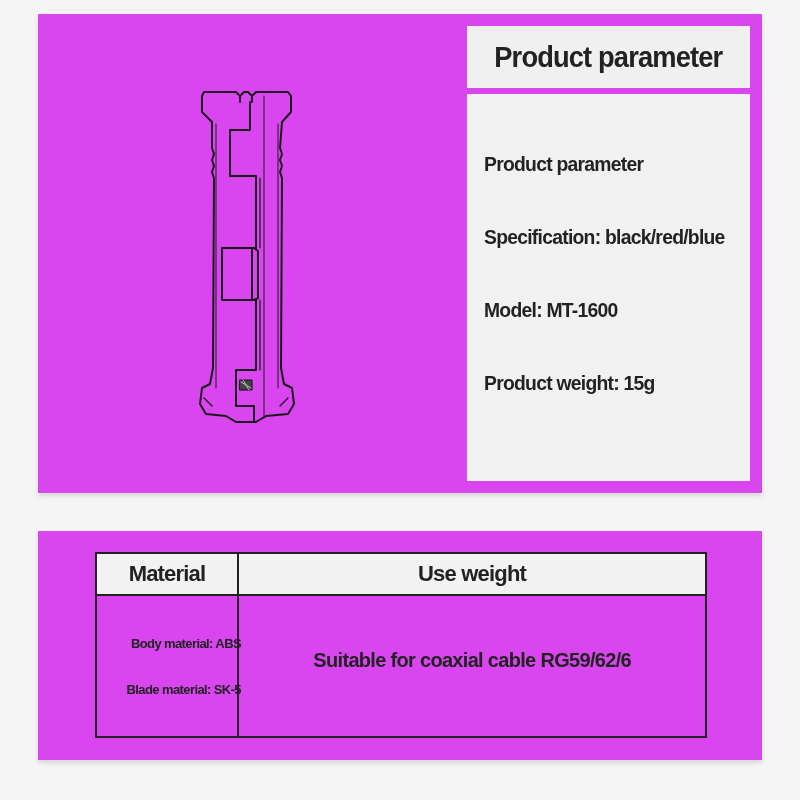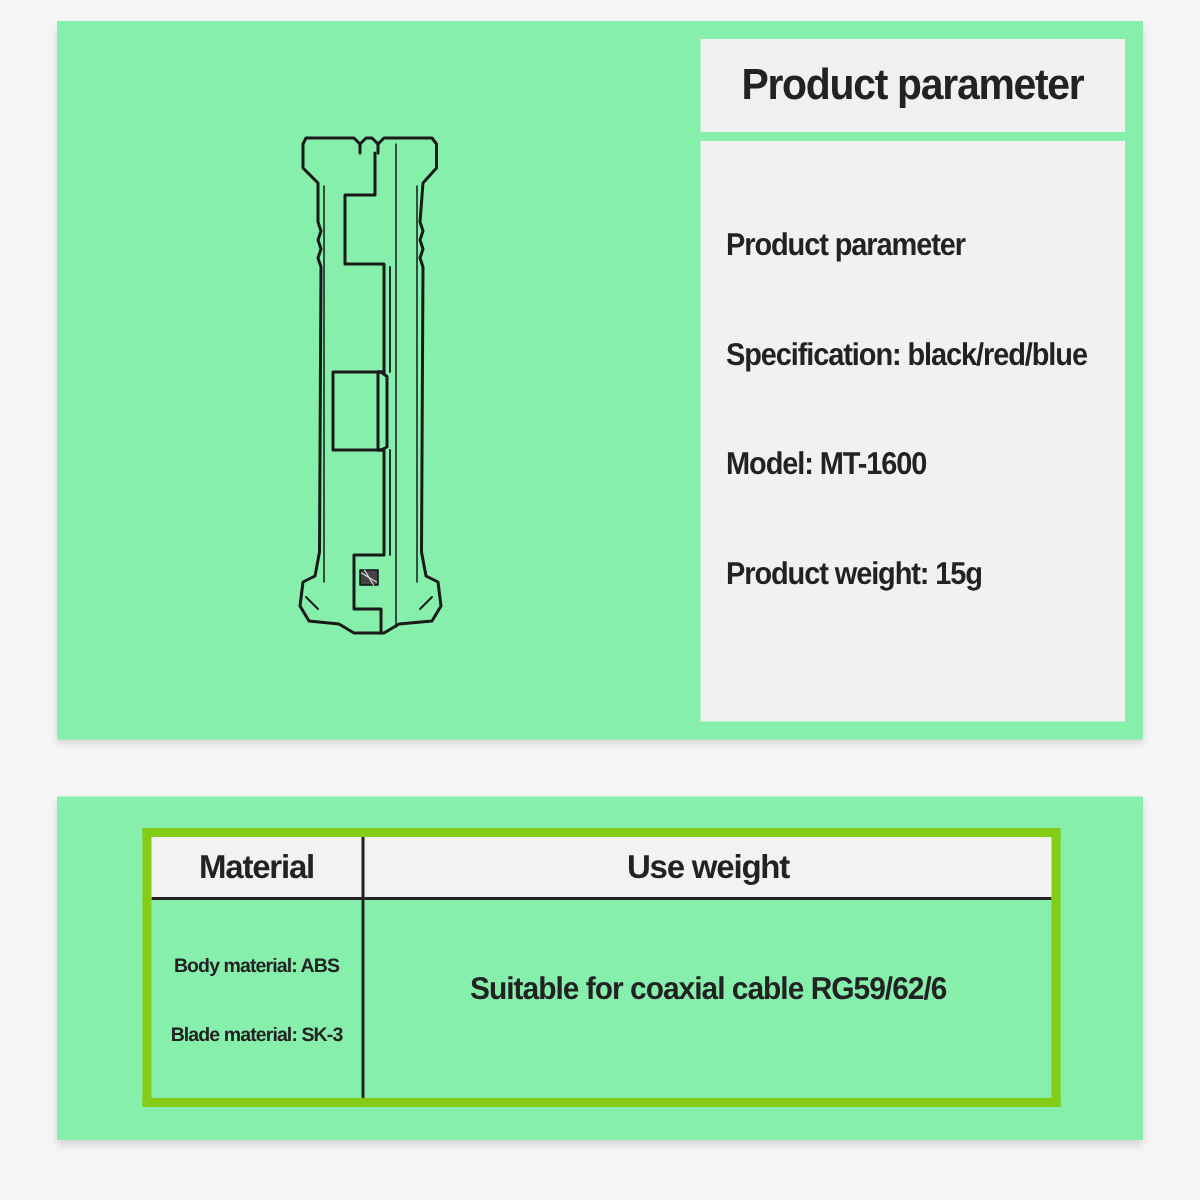--- a/index.html
+++ b/index.html
@@ -6,21 +6,21 @@
   body {
     width: 800px; height: 800px;
     background: #f5f5f5;
     position: relative;
     overflow: hidden;
     font-family: "Liberation Sans", sans-serif;
     color: #222;
   }
   .card {
     position: absolute;
-    background: #86efac;
+    background: #d946ef;
     box-shadow: 0 3px 5px rgba(0,0,0,0.13);
   }
   #card-top { left: 38px; top: 14px; width: 724px; height: 479px; }
   #card-bottom { left: 38px; top: 531px; width: 724px; height: 229px; }
 
   .title-box {
     position: absolute;
     left: 429px; top: 12px; width: 283px; height: 62px;
     background: #f0f0f0;
     display: flex; align-items: center; justify-content: center;
@@ -53,21 +53,21 @@
   .product-image {
     position: absolute;
     left: 158px; top: 74px; width: 104px; height: 336px;
   }
 
   table.spec {
     position: absolute;
     left: 57px; top: 21px;
     width: 612px; height: 186px;
     border-collapse: collapse;
-    border: 6px solid #84cc16;
+    border: 2px solid #84cc16;
   }
   table.spec th, table.spec td {
     border: 2px solid #222;
     text-align: center;
     vertical-align: middle;
     padding: 0;
     color: #222;
   }
   table.spec th {
     background: #f2f2f2;
@@ -77,20 +77,21 @@
     font-weight: bold;
   }
   th.col-material { width: 140px; }
   .mat-line {
     display: block;
     font-weight: bold;
     font-size: 13px;
     letter-spacing: -0.6px;
     white-space: nowrap;
     margin: 0 -4px;
+    text-align: right;
   }
   .mat-line + .mat-line { margin-top: 31px; }
   .use-text {
     font-weight: bold;
     font-size: 21px;
     letter-spacing: -0.7px;
     white-space: nowrap;
     display: inline-block;
     transform: scaleX(0.95);
     position: relative; top: -6px;
@@ -143,21 +144,21 @@
     <thead>
       <tr>
         <th class="col-material">Material</th>
         <th>Use weight</th>
       </tr>
     </thead>
     <tbody>
       <tr>
         <td>
           <span class="mat-line">Body material: ABS</span>
-          <span class="mat-line">Blade material: SK-3</span>
+          <span class="mat-line">Blade material: SK-5</span>
         </td>
         <td>
           <span class="use-text">Suitable for coaxial cable RG59/62/6</span>
         </td>
       </tr>
     </tbody>
   </table>
 </div>
 
 </body></html>

